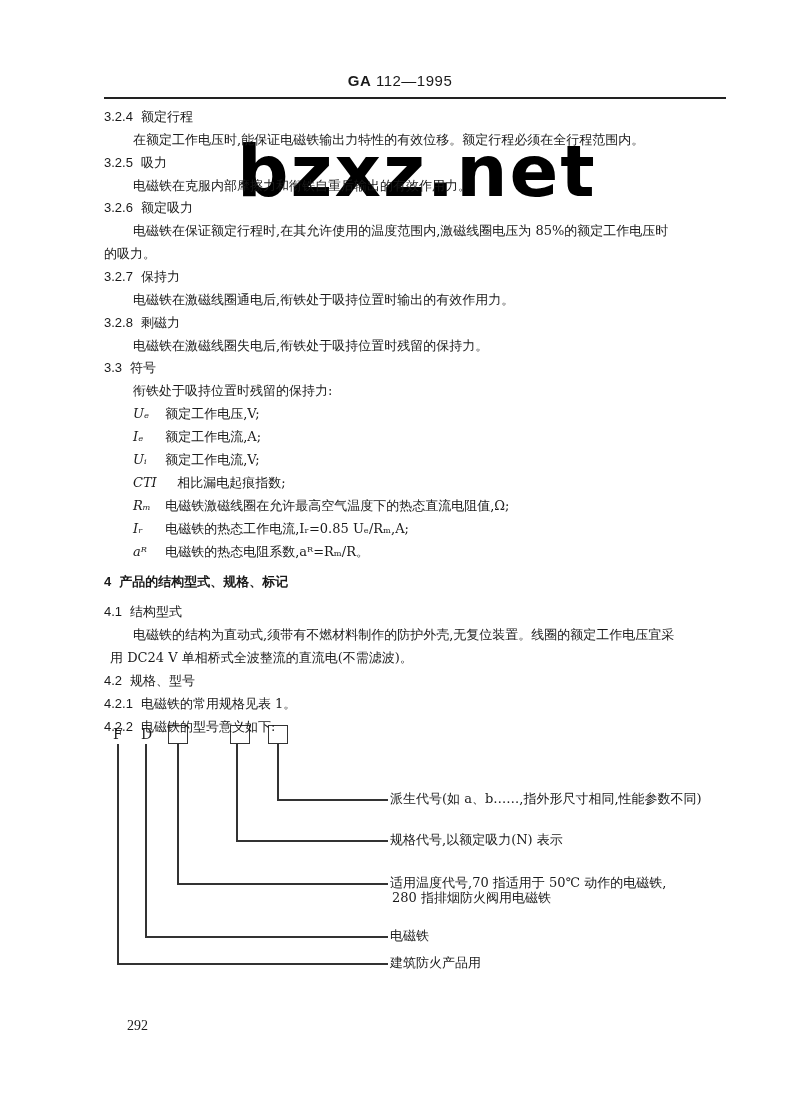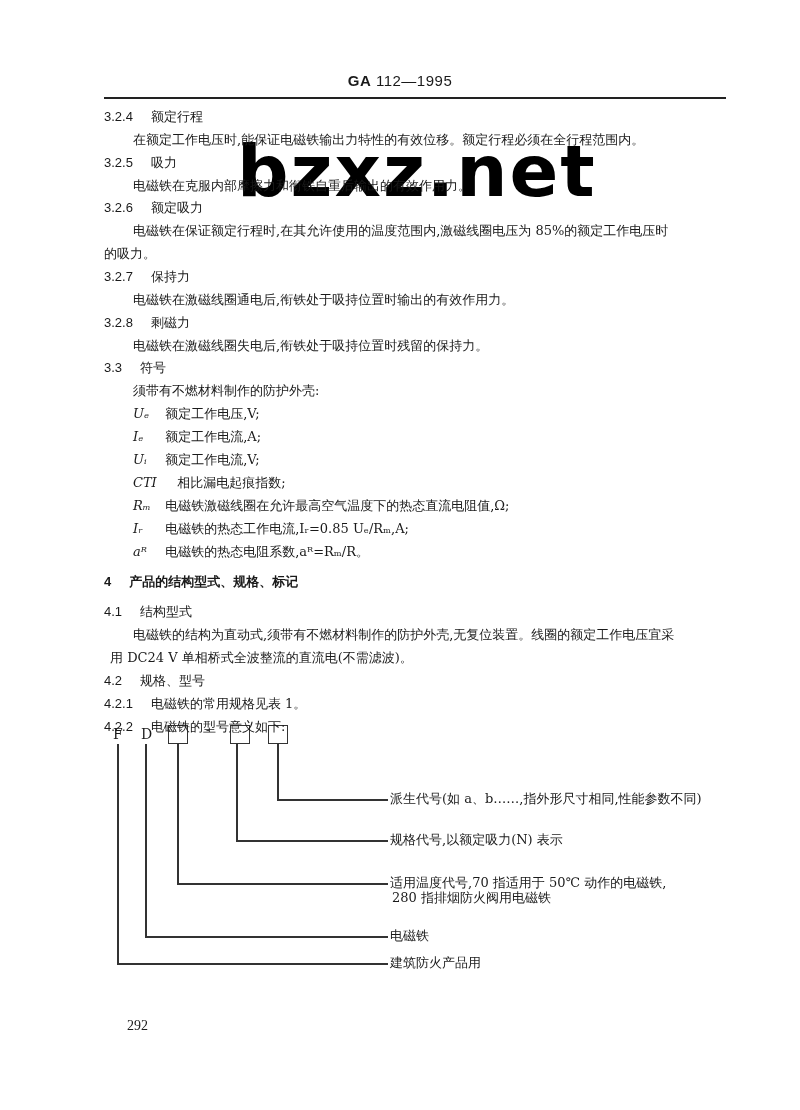--- a/index.html
+++ b/index.html
@@ -5,21 +5,21 @@
     html, body { margin: 0; padding: 0; background: #ffffff; }
     body { width: 800px; height: 1110px; position: relative; overflow: hidden;
            font-family: "DejaVu Serif", "Liberation Serif", serif; color: #1a1a1a; }
     .header-title { position: absolute; left: 0; width: 800px; top: 72px; text-align: center;
                     font-family: "Liberation Sans", "DejaVu Sans", sans-serif; font-size: 15px; letter-spacing: 0.5px; }
     .header-title b { font-weight: bold; margin-top: 6px; }
     .header-rule { position: absolute; left: 104px; width: 622px; top: 97px; height: 2px; background: #222; }
     .watermark { position: absolute; left: 237px; top: 135px; font-family: "DejaVu Sans", sans-serif;
                  font-weight: bold; font-size: 72px; color: #000000; letter-spacing: 2px; line-height: 1; z-index: 0; }
     .line { position: absolute; font-size: 13px; white-space: nowrap; z-index: 1; line-height: 18px; }
-    .num { font-family: "Liberation Sans", "DejaVu Sans", sans-serif; display: inline-block; margin-right: 18px; }
+    .num { font-family: "Liberation Sans", "DejaVu Sans", sans-serif; display: inline-block; margin-right: 8px; }
     .h4 { font-weight: bold; font-family: "DejaVu Sans", sans-serif; }
     .sym { font-style: italic; display: inline-block; min-width: 28px; }
     .box { position: absolute; width: 18px; height: 17px; border: 1.5px solid #333; background: #fff; }
     .vline { position: absolute; width: 1.5px; background: #333; }
     .hline { position: absolute; height: 1.5px; background: #333; }
     .letter { position: absolute; font-size: 14px; }
     .page-num { position: absolute; left: 127px; top: 1018px; font-size: 14px; font-family: "Liberation Serif", serif; }
   </style>
 </head>
 <body>
@@ -55,21 +55,21 @@
   <div class="line" style="left:133px;top:291px">电磁铁在激磁线圈通电后,衔铁处于吸持位置时输出的有效作用力。</div>
 
   <div class="line" style="left:104px;top:314px">
     <span class="num">3.2.8</span><span>剩磁力</span>
   </div>
   <div class="line" style="left:133px;top:337px">电磁铁在激磁线圈失电后,衔铁处于吸持位置时残留的保持力。</div>
 
   <div class="line" style="left:104px;top:359px">
     <span class="num">3.3</span><span>符号</span>
   </div>
-  <div class="line" style="left:133px;top:382px">须带有不燃材料制作的防护外壳:</div>
+  <div class="line" style="left:133px;top:382px">衔铁处于吸持位置时残留的保持力:</div>
 
   <div class="line" style="left:133px;top:405px">
     <span class="sym">Uₑ</span> <span>额定工作电压,V;</span>
   </div>
   <div class="line" style="left:133px;top:428px">
     <span class="sym">Iₑ</span> <span>额定工作电流,A;</span>
   </div>
   <div class="line" style="left:133px;top:451px">
     <span class="sym">Uᵢ</span> <span>额定工作电流,V;</span>
   </div>

